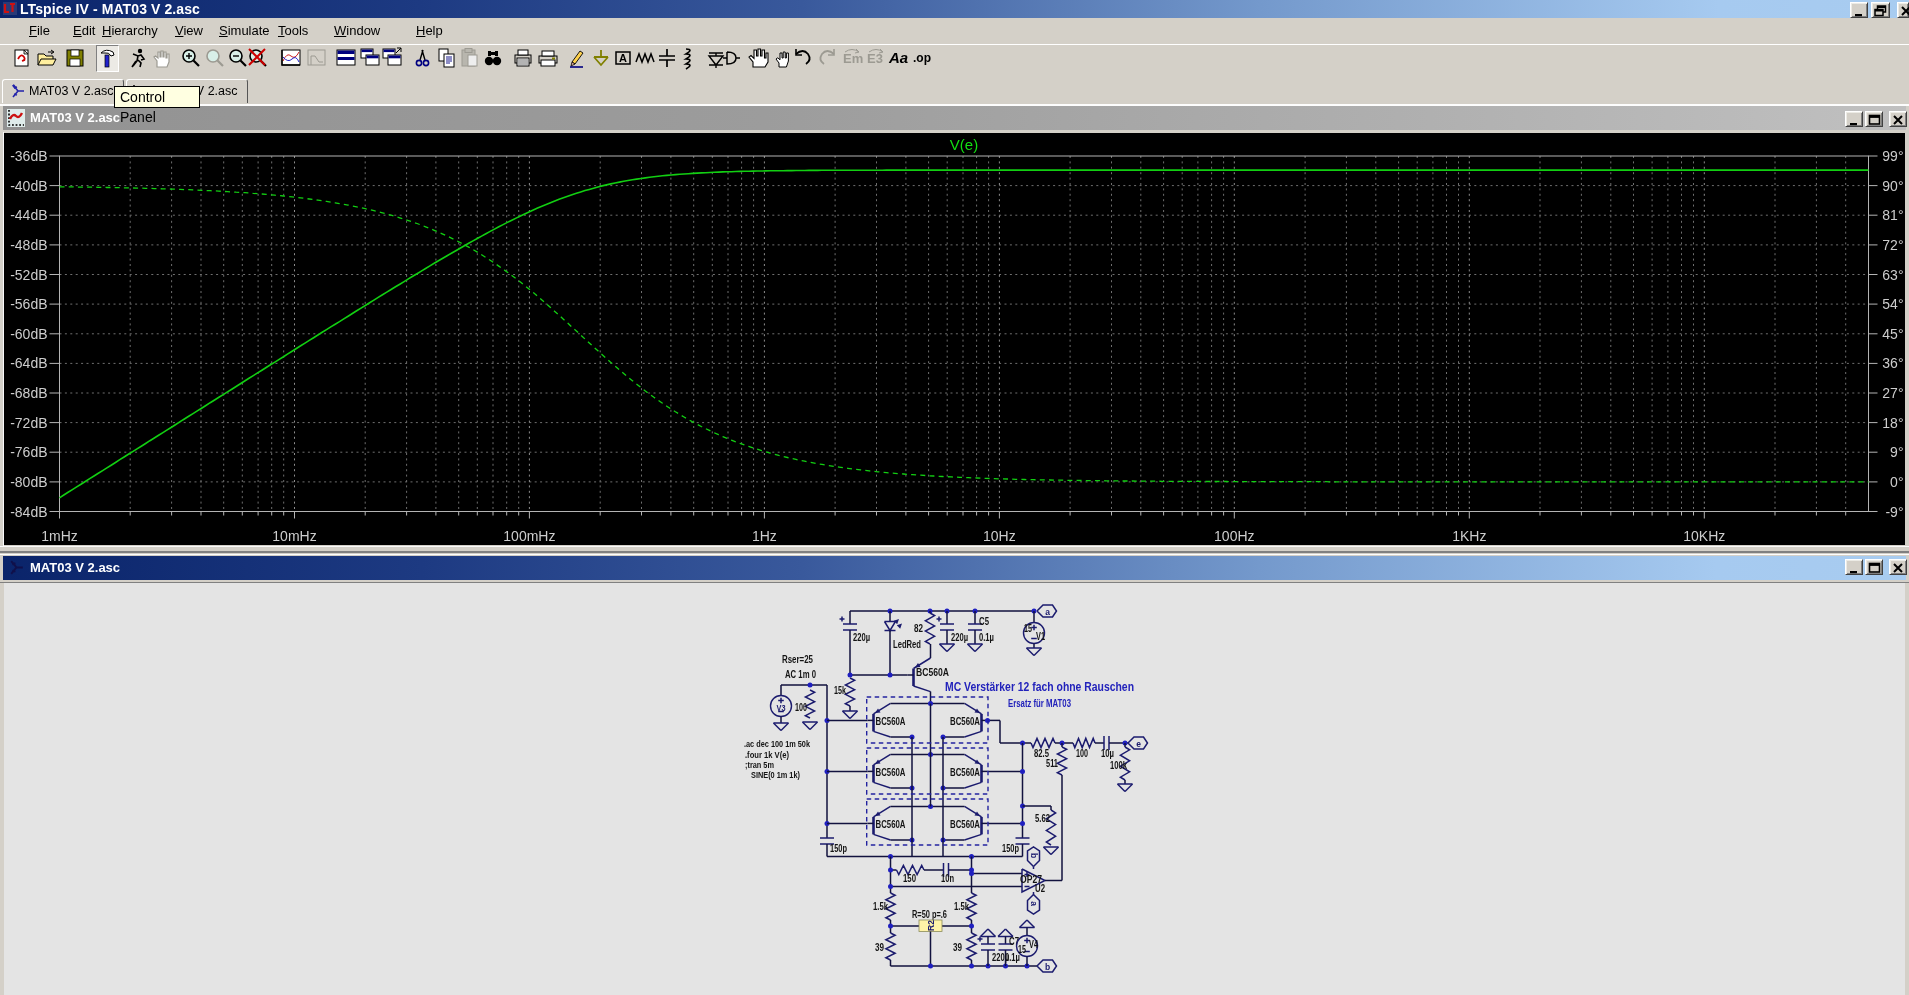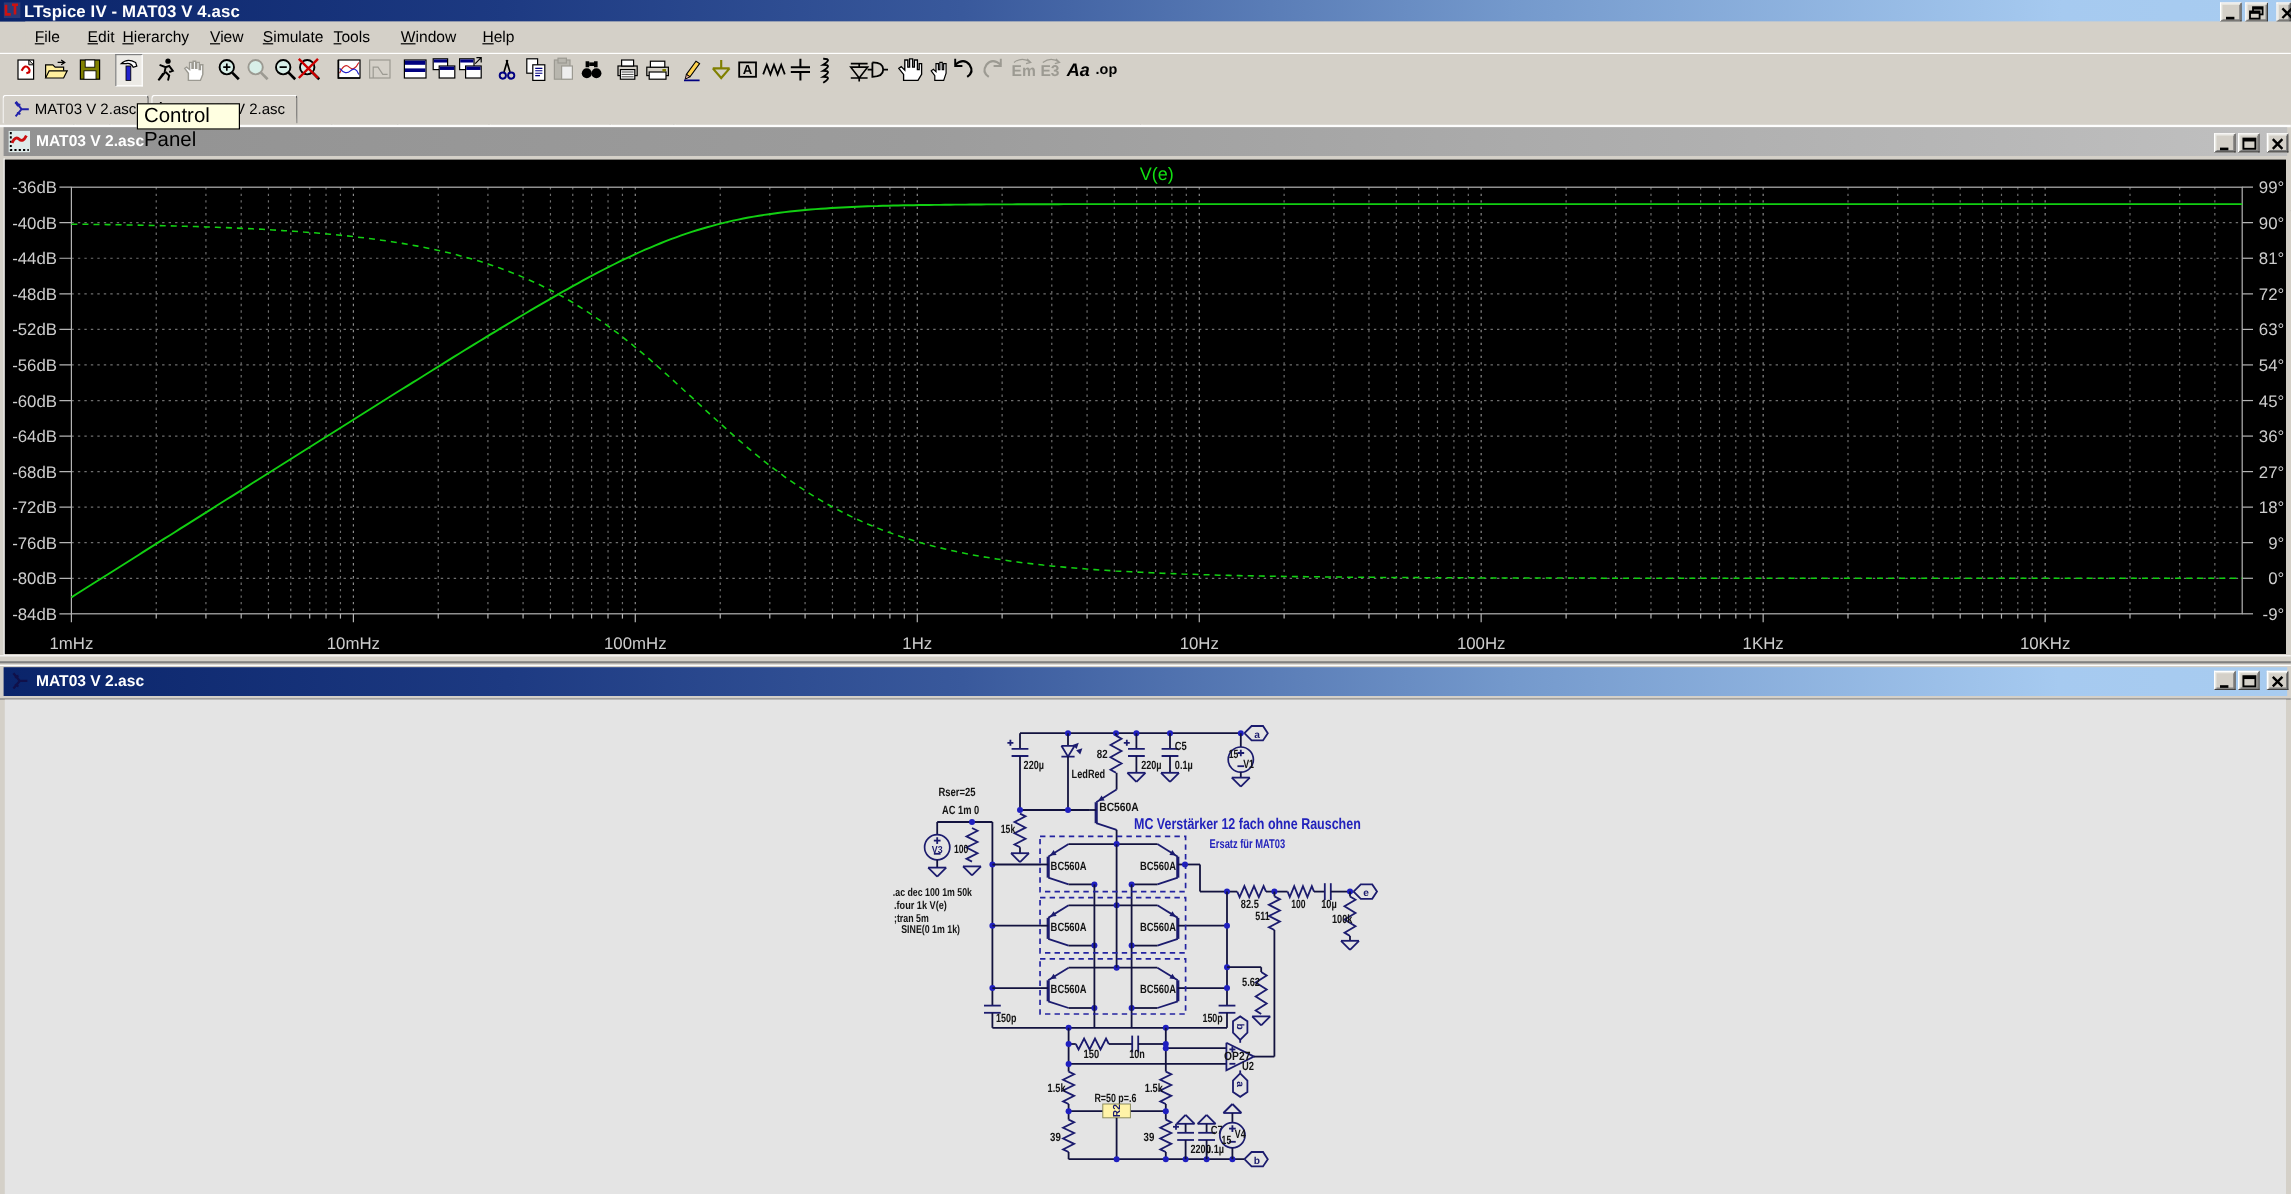--- a/index.html
+++ b/index.html
@@ -11,21 +11,21 @@
 #menubar span { position:absolute; top:5px; font-size:13px; color:#000; }
 #menubar u { text-decoration:underline; }
 #toolbar { position:absolute; left:0; top:44px; width:1909px; height:32px; background:#d4d0c8; border-top:1px solid #fff; }
 .tbi { position:absolute; }
 .tsep { position:absolute; top:48px; width:2px; height:23px; border-left:1px solid #808080; border-right:1px solid #fff; }
 .tbtn { position:absolute; background:#eceae5; border:1px solid; border-color:#808080 #fff #fff #808080; }
 #tabbar { position:absolute; left:0; top:76px; width:1909px; height:28px; background:#d4d0c8; }
 #tabsep { position:absolute; left:0; top:99px; width:1909px; height:1px; background:#8e8e8e; }
 .tab { position:absolute; top:79px; height:24px; background:#d4d0c8; border-top:1px solid #fff; border-left:1px solid #fff; border-right:1.5px solid #555; border-radius:3px 3px 0 0; }
 .tab .tx { position:absolute; left:26px; top:4px; font-size:12.5px; white-space:nowrap; }
-#tooltip { position:absolute; left:114px; top:86px; width:86px; height:22px; background:#ffffe1; border:1px solid #000; z-index:60; font-size:17px; color:#000; line-height:20px; padding-left:5px; }
+#tooltip { position:absolute; left:114px; top:86px; width:86px; height:22px; background:#ffffe1; border:1px solid #000; z-index:60; font-size:14px; color:#000; line-height:20px; padding-left:5px; }
 .cap { position:absolute; left:3px; width:1903px; height:24px; }
 .cap .t { position:absolute; left:27px; top:4px; color:#fff; font-size:13px; font-weight:bold; }
 .wb { position:absolute; background:#d4d0c8; border:1px solid; border-color:#fff #404040 #404040 #fff; box-shadow:inset 1px 1px 0 #ecebe5, inset -1px -1px 0 #808080; }
 .wb svg { position:absolute; left:0; top:0; }
 .gh,.gv { stroke:#6f6f6f; stroke-width:1; stroke-dasharray:2 3.4; }
 .gM { stroke:#8d8d8d; }
 .frame { fill:none; stroke:#b4b4b4; stroke-width:1; }
 .tick { stroke:#b4b4b4; stroke-width:1; }
 .al { fill:#cdcdcd; font-size:14px; }
 .vlab { fill:#12df12; font-size:15px; }
@@ -43,21 +43,21 @@
 .lb9 { fill:#1b1b6e; font-size:8.5px; font-weight:bold; }
 .cm13 { fill:#2222bb; font-size:13px; font-weight:bold; }
 .cm10 { fill:#2222bb; font-size:10.5px; font-weight:bold; }
 text { font-family:"Liberation Sans",sans-serif; }
 </style></head><body>
 <div id="title">
  <svg class="abs" style="left:3px;top:1px" width="15" height="15" viewBox="0 0 15 15">
       <rect x="0" y="1" width="14" height="13" fill="#2a3a77"></rect>
       <path d="M2 3 v8 h4 M7 3 h5 m-2.5 0 v8" stroke="#cc1111" stroke-width="2.2" fill="none"></path>
     </svg>
- <span class="t">LTspice IV - MAT03 V 4.asc</span>
+ <span class="t">LTspice IV - MAT03 V 2.asc</span>
 </div>
 <div class="wb" style="left:1850px;top:2px;width:18px;height:16px">
     <svg width="16" height="15" viewBox="0 0 16 15">
       <rect x="4" y="11" width="7" height="2.2" fill="#000"></rect>
     </svg>
   </div>
 <div class="wb" style="left:1871px;top:2px;width:19px;height:16px">
     <svg width="16" height="15" viewBox="0 0 16 15">
       <rect x="5.5" y="3" width="8" height="6" fill="none" stroke="#000" stroke-width="1.5"></rect>
       <rect x="5.5" y="3" width="8" height="2" fill="#000"></rect>
@@ -71,21 +71,21 @@
     </svg>
   </div>
 <div id="menubar">
  <span style="left:8px"><u>F</u>ile</span>
  <span style="left:52px"><u>E</u>dit</span>
  <span style="left:81px"><u>H</u>ierarchy</span>
  <span style="left:154px"><u>V</u>iew</span>
  <span style="left:198px"><u>S</u>imulate</span>
  <span style="left:257px"><u>T</u>ools</span>
  <span style="left:313px"><u>W</u>indow</span>
- <span style="left:381px"><u>H</u>elp</span>
+ <span style="left:395px"><u>H</u>elp</span>
 </div>
 <div id="toolbar">
     <div class="tsep" style="left:61px"></div>
     <div class="tsep" style="left:91px"></div>
     <div class="tsep" style="left:122px"></div>
     <div class="tsep" style="left:176px"></div>
     <div class="tsep" style="left:276px"></div>
     <div class="tsep" style="left:331px"></div>
     <div class="tsep" style="left:407px"></div>
     <div class="tsep" style="left:508px"></div>

